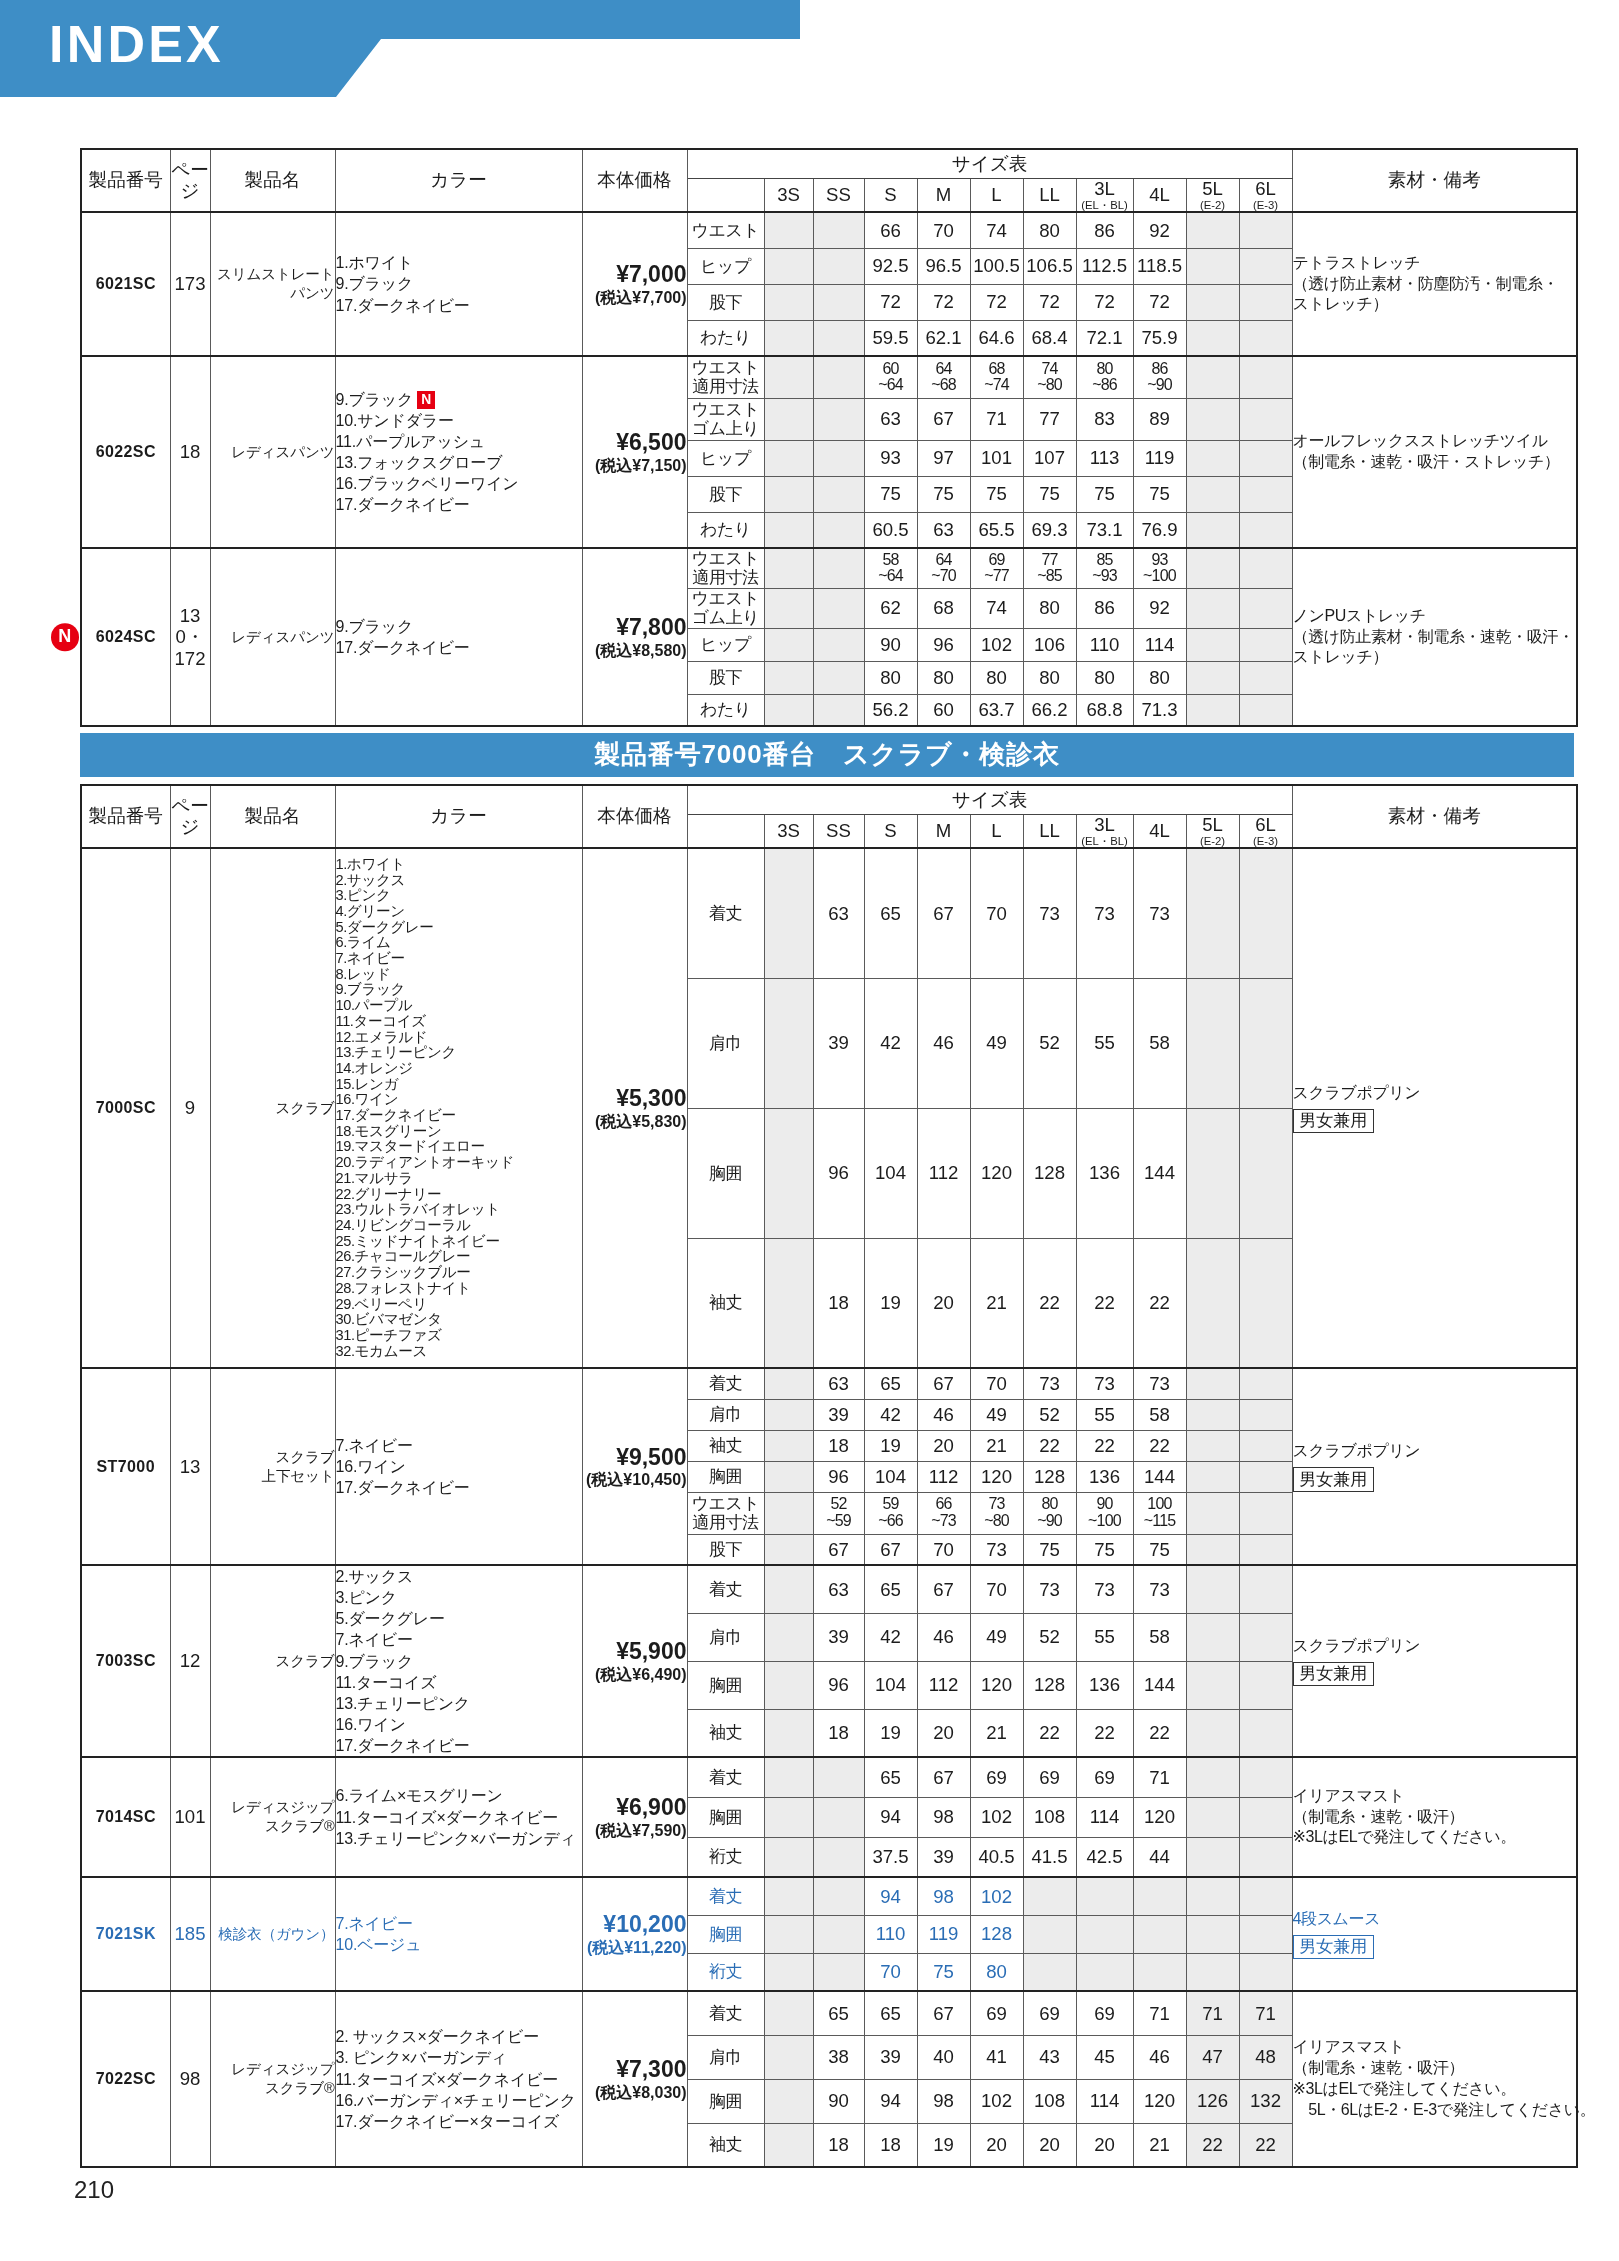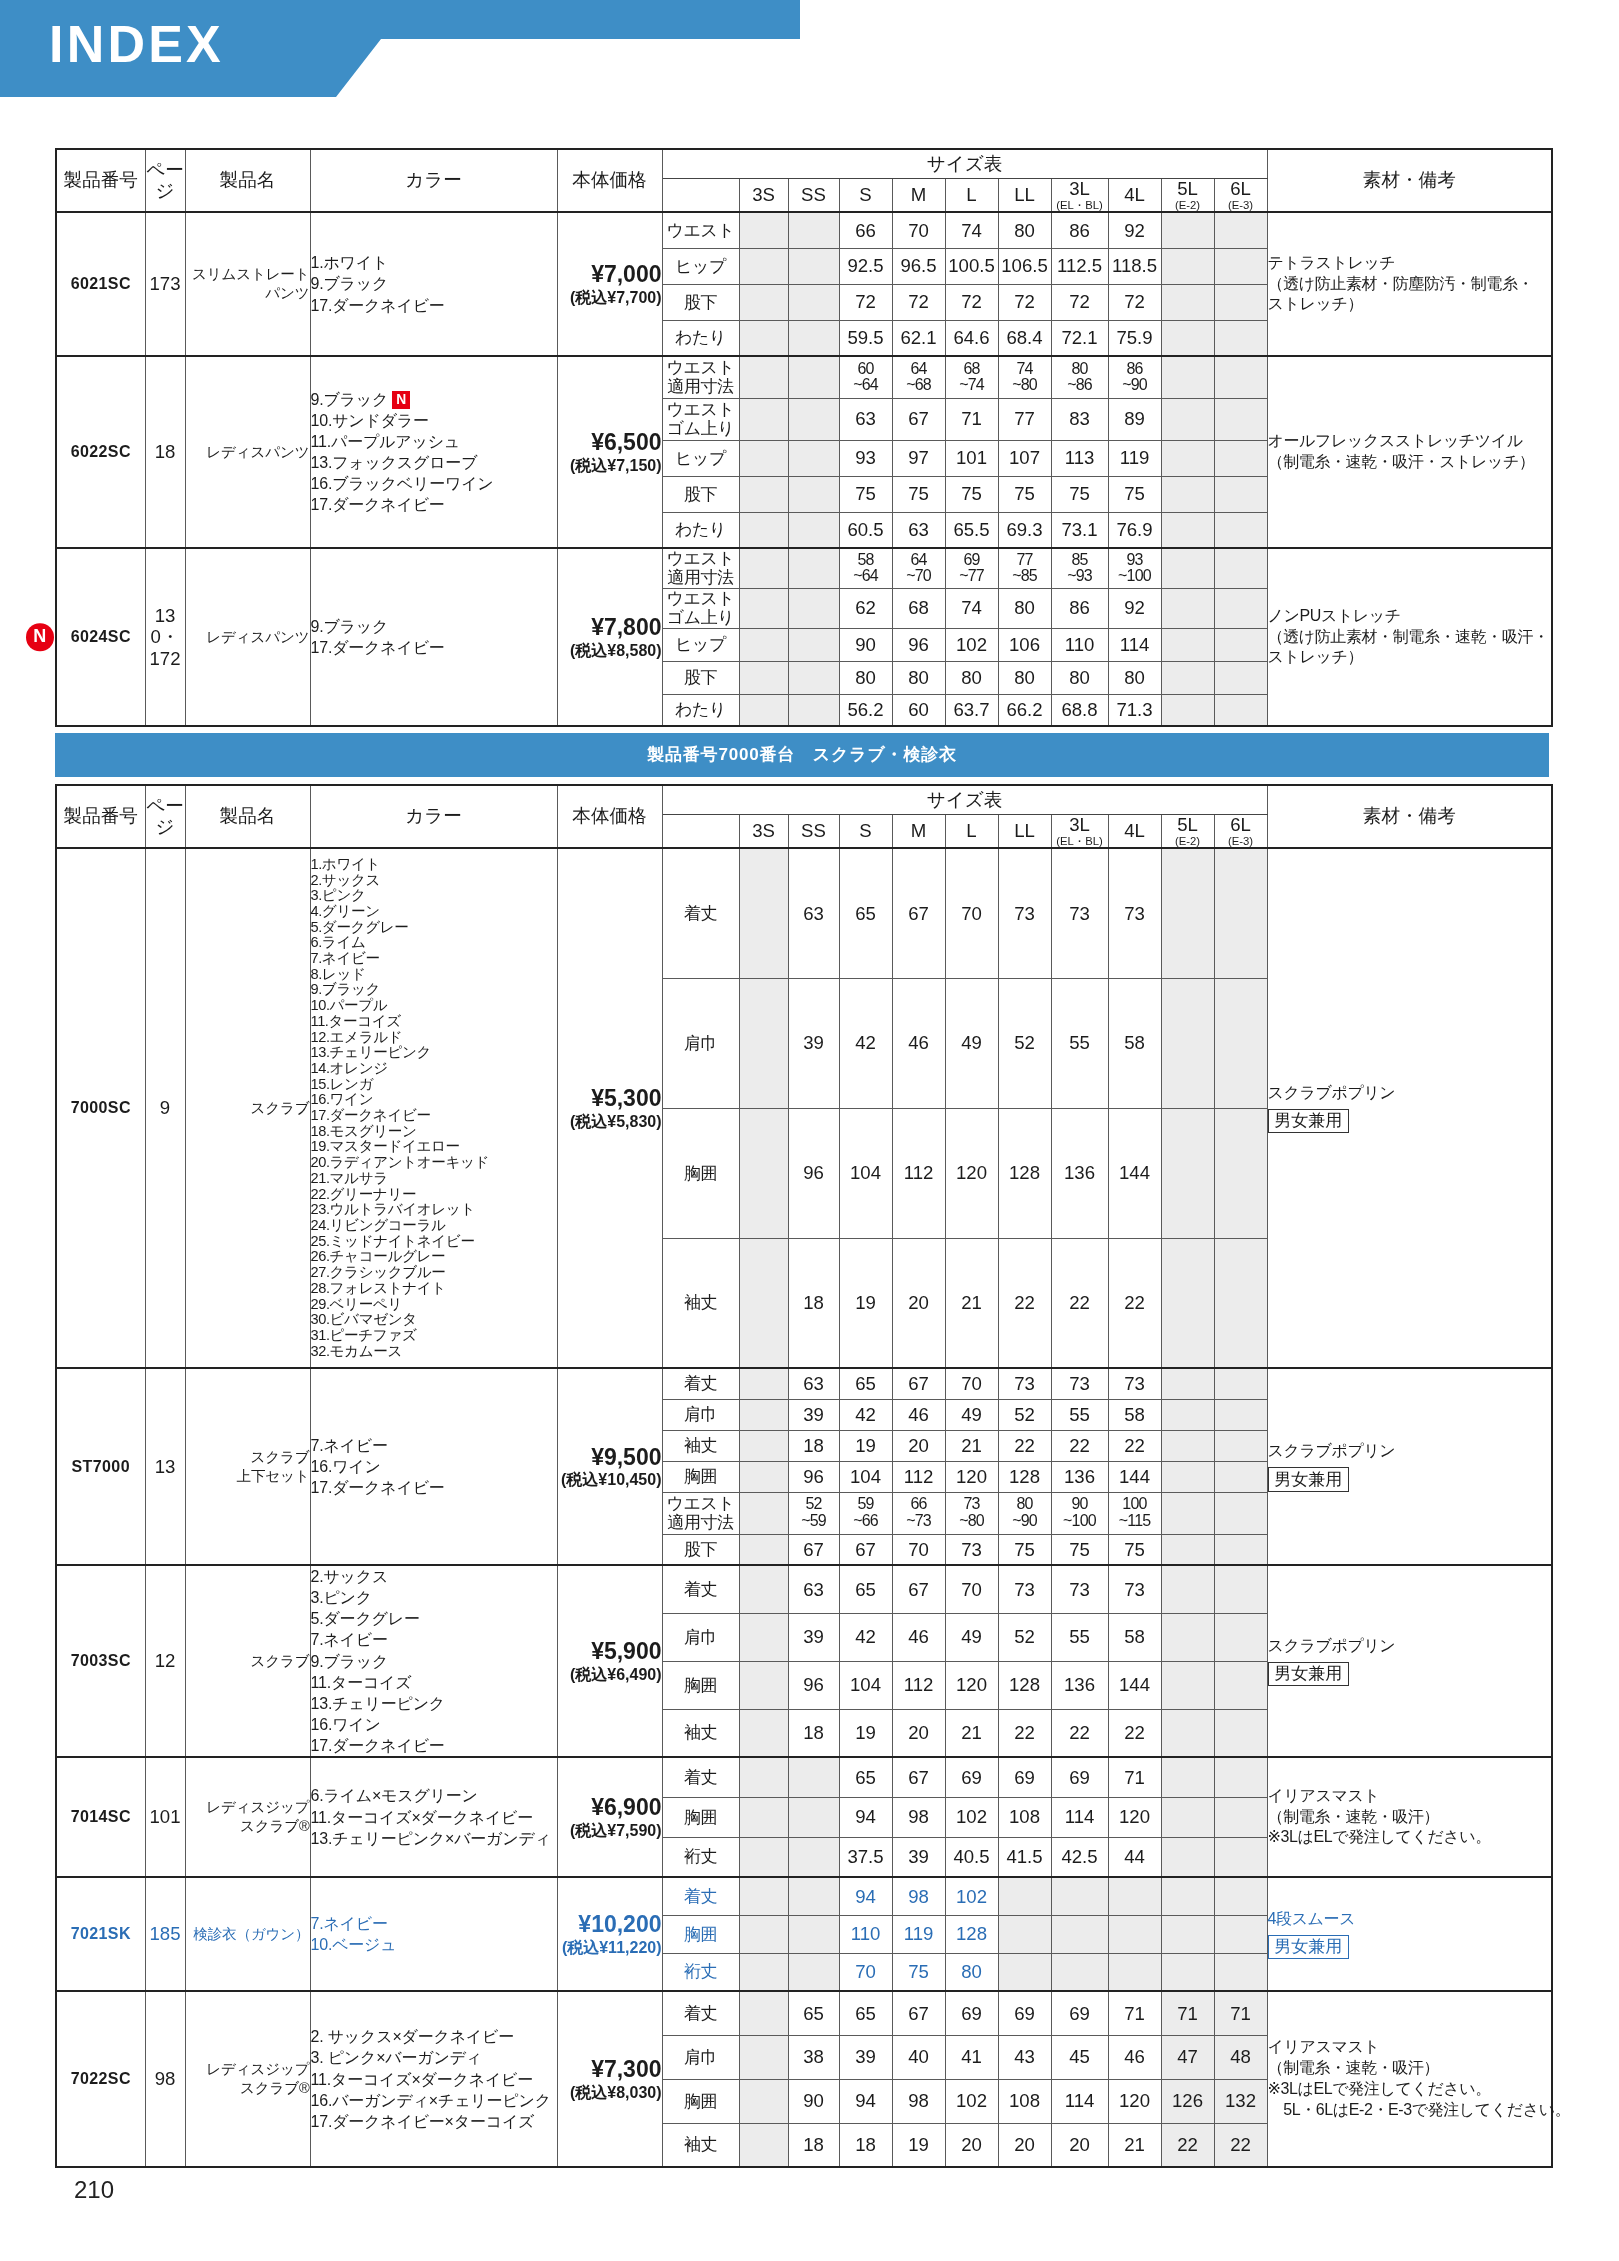--- a/index.html
+++ b/index.html
@@ -5,25 +5,25 @@
   html,body{margin:0;padding:0;background:#fff;}
   .page{position:relative;width:1619px;height:2261px;background:#fff;overflow:hidden;
         font-family:"Liberation Sans","DejaVu Sans",sans-serif;color:#1c1c1c;}
   
   .banner{position:absolute;left:0;top:0;width:1619px;height:97px;}
   .banner-shape{position:absolute;left:0;top:0;width:810px;height:97px;background:#3e8ec6;
     clip-path:polygon(0 0,800px 0,800px 39px,381px 39px,336px 97px,0 97px);}
   .banner-title{position:absolute;left:49px;top:18px;color:#fff;font-size:52px;font-weight:bold;
     letter-spacing:3.2px;line-height:1;}
   
-  .content{position:absolute;left:55px;top:148px;width:1494px;}
+  .content{position:absolute;left:80px;top:148px;width:1494px;}
   
   .section-bar{width:1494px;height:44px;background:#3e8ec6;margin:5.7px 0 7.3px 0;
     display:flex;align-items:center;justify-content:center;}
-  .section-bar span{color:#fff;font-size:17px;font-weight:bold;letter-spacing:0.8px;}
+  .section-bar span{color:#fff;font-size:26px;font-weight:bold;letter-spacing:0.8px;}
   
   table.cat{border-collapse:collapse;table-layout:fixed;width:1494px;
     border:2.4px solid #222;}
   table.cat th,table.cat td{border:0.8px solid #5a5a5a;padding:0;vertical-align:middle;
     overflow:visible;word-break:break-all;}
   table.cat thead th{font-weight:normal;font-size:18.6px;text-align:center;background:#fff;line-height:1.1;}
   table.cat thead tr.h1 th{height:27.5px;}
   table.cat thead tr.h2 th{height:32px;}
   table.cat thead tr.h2 th{border-bottom:2.4px solid #222;}
   th.size-span{border-bottom:1.6px solid #444 !important;}

